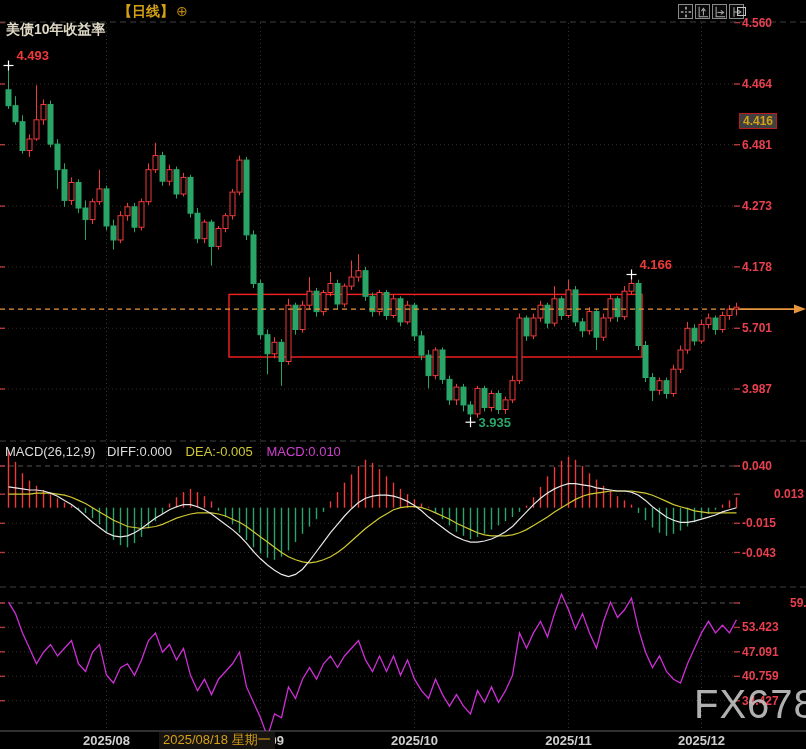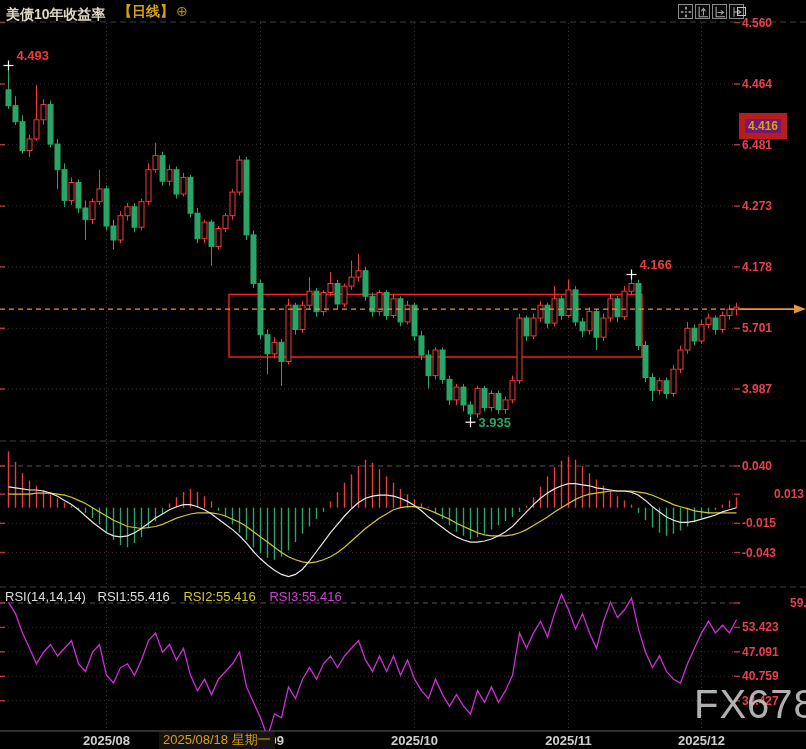--- a/index.html
+++ b/index.html
@@ -1,29 +1,29 @@
 <!DOCTYPE html>
 <html><head>
 <meta charset="utf-8">
 <style>
   html,body{margin:0;padding:0;background:#000;width:806px;height:749px;overflow:hidden;
     font-family:"Liberation Sans",sans-serif;}
   #app{position:relative;width:806px;height:749px;background:#000;}
   #chart-svg{position:absolute;left:0;top:0;z-index:1;}
   .titlebar{position:absolute;left:0;top:0;width:806px;height:22px;z-index:4;}
-  .title-main{position:absolute;left:6px;top:6px;font-size:14px;font-weight:bold;color:#ded8c4;}
+  .title-main{position:absolute;left:6px;top:21px;font-size:14px;font-weight:bold;color:#ded8c4;}
   .title-period{position:absolute;left:118px;top:3px;font-size:14px;font-weight:bold;color:#d4a017;}
   .title-add{position:absolute;left:176px;top:3px;font-size:14px;color:#b8860b;cursor:pointer;}
   .toolbar{position:absolute;left:678px;top:4px;display:flex;gap:2px;}
   .tool{width:15px;height:15px;border:1px solid #8a8a8a;box-sizing:border-box;display:flex;
     align-items:center;justify-content:center;background:#0a0a0a;cursor:pointer;}
   .tool svg{width:12px;height:12px;}
   .axlab{position:absolute;left:742px;height:16px;line-height:16px;color:#e8404e;
     font-size:12px;font-weight:bold;z-index:2;}
-  .axlab.alert{left:739px;color:#d4a017;background:#701a75;border:6px solid #b91c1c;
+  .axlab.alert{left:739px;color:#d4a017;background:#404040;border:1px solid #b91c1c;
     padding:0 3px;height:14px;line-height:14px;}
   .paneheader{position:absolute;left:5px;font-size:13px;z-index:3;white-space:nowrap;}
   .ph-name{color:#dcdcdc;}
   .ph-white{color:#dcdcdc;margin-left:8px;}
   .ph-yellow{color:#cfc832;margin-left:10px;}
   .ph-magenta{color:#d040d0;margin-left:10px;}
   #macd-header{top:444px;}
   #rsi-header{top:589px;}
   .mlab{position:absolute;top:733px;transform:translateX(-50%);color:#cfcfcf;
     font-size:13px;font-weight:bold;z-index:2;}
@@ -474,27 +474,27 @@
           <path d="M3.5 1.5v11"></path>
             <path d="M3.5 7h7"></path>
             <path d="M8 4.5L11.5 7L8 9.5"></path>
           </svg>
       </span>
     </div>
   </div>
 
   <div id="axis-collapse"></div>
 
-
-  <div class="paneheader" id="rsi-header">
-    <span class="ph-name">RSI(14,14,14)</span>
-    <span class="ph-white">RSI1:55.416</span>
-    <span class="ph-yellow">RSI2:55.416</span>
-    <span class="ph-magenta">RSI3:55.416</span>
+  <div class="paneheader" id="macd-header">
+    <span class="ph-name">MACD(26,12,9)</span>
+    <span class="ph-white">DIFF:0.000</span>
+    <span class="ph-yellow">DEA:-0.005</span>
+    <span class="ph-magenta">MACD:0.010</span>
   </div>
+
 
   <div id="labels-layer">
       <div class="axlab" style="top: 14.6px;">4.560</div>
       <div class="axlab" style="top: 76px;">4.464</div>
       <div class="axlab" style="top: 136.7px;">6.481</div>
       <div class="axlab" style="top: 198.1px;">4.273</div>
       <div class="axlab" style="top: 258.9px;">4.178</div>
       <div class="axlab" style="top: 320.3px;">5.701</div>
       <div class="axlab" style="top: 381px;">3.987</div>
       <div class="axlab alert" style="top: 112.7px;">4.416</div>

